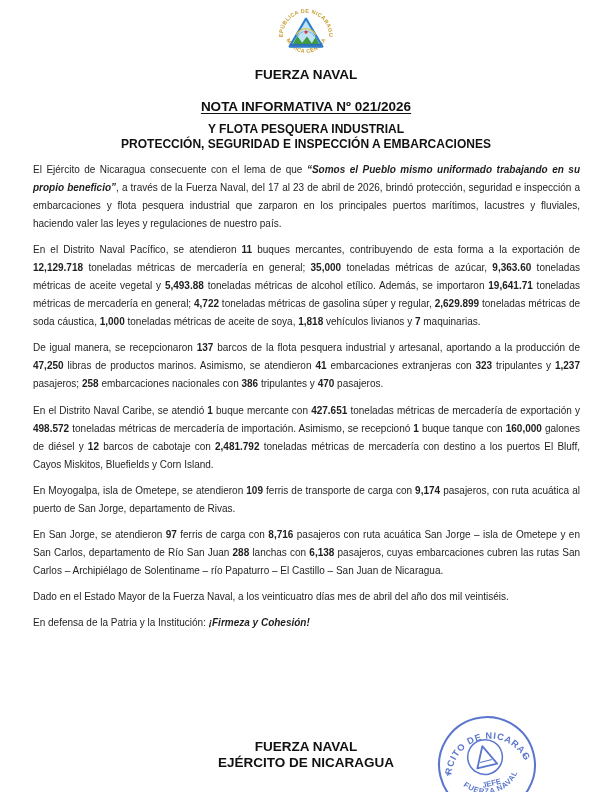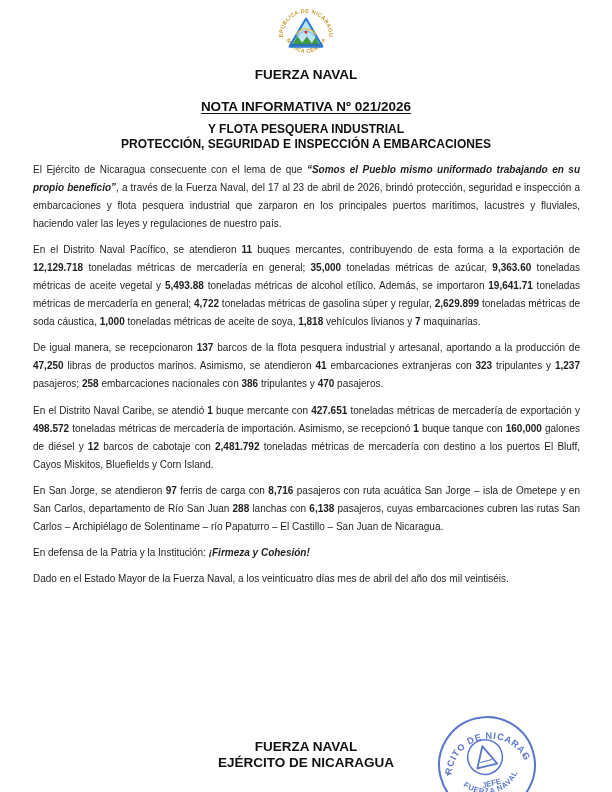--- a/index.html
+++ b/index.html
@@ -72,23 +72,24 @@
       <div>Y FLOTA PESQUERA INDUSTRIAL</div>
       <div>PROTECCIÓN, SEGURIDAD E INSPECCIÓN A EMBARCACIONES</div>
     </div>
   </div>
 
   <div class="body-text">
       <p class="para"><span class="seg-normal">El Ejército de Nicaragua consecuente con el lema de que </span><span class="seg-bolditalic">“Somos el Pueblo mismo uniformado trabajando en su propio beneficio”</span><span class="seg-normal">, a través de la Fuerza Naval, del 17 al 23 de abril de 2026, brindó protección, seguridad e inspección a embarcaciones y flota pesquera industrial que zarparon en los principales puertos marítimos, lacustres y fluviales, haciendo valer las leyes y regulaciones de nuestro país.</span></p>
       <p class="para"><span class="seg-normal">En el Distrito Naval Pacífico, se atendieron </span><span class="seg-bold">11</span><span class="seg-normal"> buques mercantes, contribuyendo de esta forma a la exportación de </span><span class="seg-bold">12,129.718</span><span class="seg-normal"> toneladas métricas de mercadería en general; </span><span class="seg-bold">35,000</span><span class="seg-normal"> toneladas métricas de azúcar, </span><span class="seg-bold">9,363.60</span><span class="seg-normal"> toneladas métricas de aceite vegetal y </span><span class="seg-bold">5,493.88</span><span class="seg-normal"> toneladas métricas de alcohol etílico. Además, se importaron </span><span class="seg-bold">19,641.71</span><span class="seg-normal"> toneladas métricas de mercadería en general; </span><span class="seg-bold">4,722</span><span class="seg-normal"> toneladas métricas de gasolina súper y regular, </span><span class="seg-bold">2,629.899</span><span class="seg-normal"> toneladas métricas de soda cáustica, </span><span class="seg-bold">1,000</span><span class="seg-normal"> toneladas métricas de aceite de soya, </span><span class="seg-bold">1,818</span><span class="seg-normal"> vehículos livianos y </span><span class="seg-bold">7</span><span class="seg-normal"> maquinarias.</span></p>
       <p class="para"><span class="seg-normal">De igual manera, se recepcionaron </span><span class="seg-bold">137</span><span class="seg-normal"> barcos de la flota pesquera industrial y artesanal, aportando a la producción de </span><span class="seg-bold">47,250</span><span class="seg-normal"> libras de productos marinos. Asimismo, se atendieron </span><span class="seg-bold">41</span><span class="seg-normal"> embarcaciones extranjeras con </span><span class="seg-bold">323</span><span class="seg-normal"> tripulantes y </span><span class="seg-bold">1,237</span><span class="seg-normal"> pasajeros; </span><span class="seg-bold">258</span><span class="seg-normal"> embarcaciones nacionales con </span><span class="seg-bold">386</span><span class="seg-normal"> tripulantes y </span><span class="seg-bold">470</span><span class="seg-normal"> pasajeros.</span></p>
       <p class="para"><span class="seg-normal">En el Distrito Naval Caribe, se atendió </span><span class="seg-bold">1</span><span class="seg-normal"> buque mercante con </span><span class="seg-bold">427.651</span><span class="seg-normal"> toneladas métricas de mercadería de exportación y </span><span class="seg-bold">498.572</span><span class="seg-normal"> toneladas métricas de mercadería de importación. Asimismo, se recepcionó </span><span class="seg-bold">1</span><span class="seg-normal"> buque tanque con </span><span class="seg-bold">160,000</span><span class="seg-normal"> galones de diésel y </span><span class="seg-bold">12</span><span class="seg-normal"> barcos de cabotaje con </span><span class="seg-bold">2,481.792</span><span class="seg-normal"> toneladas métricas de mercadería con destino a los puertos El Bluff, Cayos Miskitos, Bluefields y Corn Island.</span></p>
+      <p class="para"><span class="seg-normal">En Moyogalpa, isla de Ometepe, se atendieron </span><span class="seg-bold">109</span><span class="seg-normal"> ferris de transporte de carga con </span><span class="seg-bold">9,174</span><span class="seg-normal"> pasajeros, con ruta acuática al puerto de San Jorge, departamento de Rivas.</span></p>
       <p class="para"><span class="seg-normal">En San Jorge, se atendieron </span><span class="seg-bold">97</span><span class="seg-normal"> ferris de carga con </span><span class="seg-bold">8,716</span><span class="seg-normal"> pasajeros con ruta acuática San Jorge – isla de Ometepe y en San Carlos, departamento de Río San Juan </span><span class="seg-bold">288</span><span class="seg-normal"> lanchas con </span><span class="seg-bold">6,138</span><span class="seg-normal"> pasajeros, cuyas embarcaciones cubren las rutas San Carlos – Archipiélago de Solentiname – río Papaturro – El Castillo – San Juan de Nicaragua.</span></p>
+      <p class="para"><span class="seg-normal">Dado en el Estado Mayor de la Fuerza Naval, a los veinticuatro días mes de abril del año dos mil veintiséis.</span></p>
       <p class="para"><span class="seg-normal">En defensa de la Patria y la Institución: </span><span class="seg-bolditalic">¡Firmeza y Cohesión!</span></p>
-      <p class="para"><span class="seg-normal">Dado en el Estado Mayor de la Fuerza Naval, a los veinticuatro días mes de abril del año dos mil veintiséis.</span></p>
     </div>
 
   <div class="footer">
     <div class="footer-line">FUERZA NAVAL</div>
     <div class="footer-line">EJÉRCITO DE NICARAGUA</div>
   </div>
 
   <svg class="stamp" viewBox="0 0 100 100" aria-hidden="true">
     <defs>
       <path id="stampTopArc" d="M 13,54 A 38,38 0 0 1 87,54"></path>

